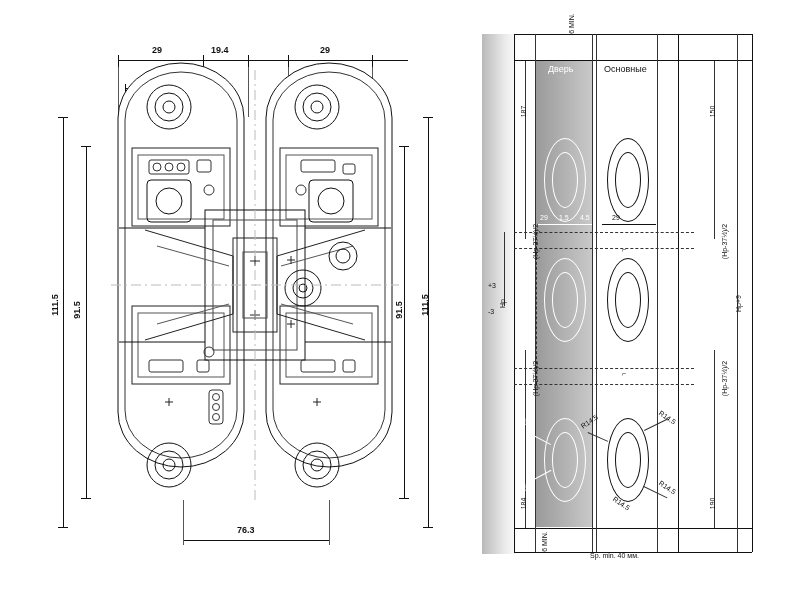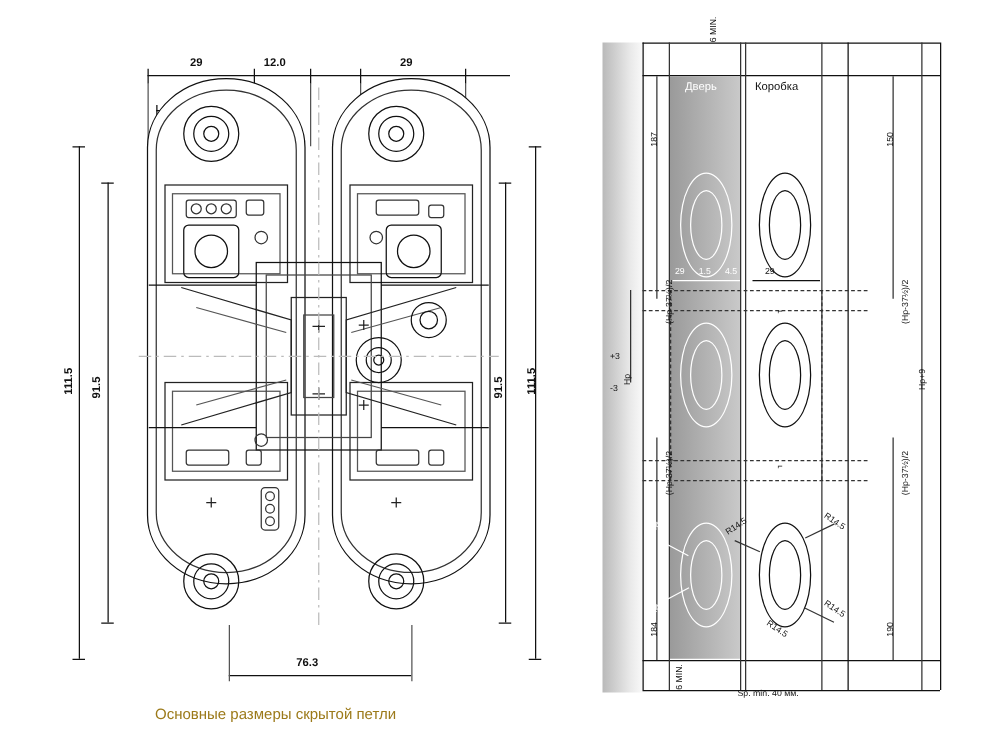--- a/index.html
+++ b/index.html
@@ -57,21 +57,21 @@
   <div id="left-panel">
 
     <div class="line hline" style="left:118px;top:60px;width:290px;"></div>
     <div class="line vline" style="left:118px;top:55px;height:12px;"></div>
     <div class="line vline" style="left:203px;top:55px;height:12px;"></div>
     <div class="line vline" style="left:248px;top:55px;height:12px;"></div>
     <div class="line vline" style="left:288px;top:55px;height:12px;"></div>
     <div class="line vline" style="left:372px;top:55px;height:12px;"></div>
 
     <div class="lbl" style="left:152px;top:45px;font-weight:bold;">29</div>
-    <div class="lbl" style="left:211px;top:45px;font-weight:bold;">12.0</div>
+    <div class="lbl" style="left:211px;top:45px;font-weight:bold;">19.4</div>
     <div class="lbl" style="left:320px;top:45px;font-weight:bold;">29</div>
 
     <div class="line hline" style="left:125px;top:88px;width:70px;"></div>
     <div class="line hline" style="left:293px;top:88px;width:72px;"></div>
     <div class="line vline" style="left:125px;top:84px;height:9px;"></div>
     <div class="line vline" style="left:160px;top:84px;height:9px;"></div>
     <div class="line vline" style="left:195px;top:84px;height:9px;"></div>
     <div class="line vline" style="left:293px;top:84px;height:9px;"></div>
     <div class="line vline" style="left:329px;top:84px;height:9px;"></div>
     <div class="line vline" style="left:365px;top:84px;height:9px;"></div>
@@ -199,21 +199,20 @@
           <path d="M186,260 l0,8 M182,264 l8,0" stroke="#222"></path>
           <path d="M64,338 l0,8 M60,342 l8,0" stroke="#222"></path>
           <path d="M212,338 l0,8 M208,342 l8,0" stroke="#222"></path>
 
           <line x1="150" y1="10" x2="150" y2="440" stroke="#bbb" stroke-dasharray="10,4,2,4"></line>
           <line x1="6" y1="225" x2="294" y2="225" stroke="#bbb" stroke-dasharray="10,4,2,4"></line>
         </g>
       </svg>
     </div>
 
-    <div class="caption" id="caption-left" style="color: rgb(156, 122, 26);">Основные размеры скрытой петли</div>
   </div>
 
   <div id="right-panel">
 
     <div class="gradbar"></div>
 
     <div class="line hline" style="left:52px;top:34px;width:238px;"></div>
     <div class="line hline" style="left:52px;top:60px;width:238px;"></div>
     <div class="line hline" style="left:52px;top:552px;width:238px;"></div>
     <div class="line hline" style="left:52px;top:528px;width:238px;"></div>
@@ -222,21 +221,21 @@
     <div class="line vline" style="left:73px;top:34px;height:518px;background:#333;"></div>
     <div class="line vline" style="left:130px;top:34px;height:518px;background:#333;"></div>
     <div class="line vline" style="left:134px;top:34px;height:518px;background:#333;"></div>
     <div class="line vline" style="left:195px;top:34px;height:518px;background:#333;"></div>
     <div class="line vline" style="left:216px;top:34px;height:518px;"></div>
     <div class="line vline" style="left:290px;top:34px;height:518px;"></div>
 
     <div class="col-door" style="left:74px;top:61px;width:56px;height:466px;"></div>
 
     <div class="lbl" style="left:86px;top:64px;color:#fff;font-size:9px;">Дверь</div>
-    <div class="lbl" style="left:142px;top:64px;font-size:9px;">Коробка</div>
+    <div class="lbl" style="left:142px;top:64px;font-size:9px;">Основные</div>
 
     <div class="ellipse" style="left:82px;top:138px;width:40px;height:82px;border-color:#fff;"></div>
     <div class="ellipse" style="left:90px;top:152px;width:24px;height:54px;border-color:#fff;"></div>
     <div class="ellipse fillw" style="left:145px;top:138px;width:40px;height:82px;"></div>
     <div class="ellipse" style="left:153px;top:152px;width:24px;height:54px;"></div>
 
     <div class="ellipse" style="left:82px;top:258px;width:40px;height:82px;border-color:#fff;"></div>
     <div class="ellipse" style="left:90px;top:272px;width:24px;height:54px;border-color:#fff;"></div>
     <div class="ellipse fillw" style="left:145px;top:258px;width:40px;height:82px;"></div>
     <div class="ellipse" style="left:153px;top:272px;width:24px;height:54px;"></div>

